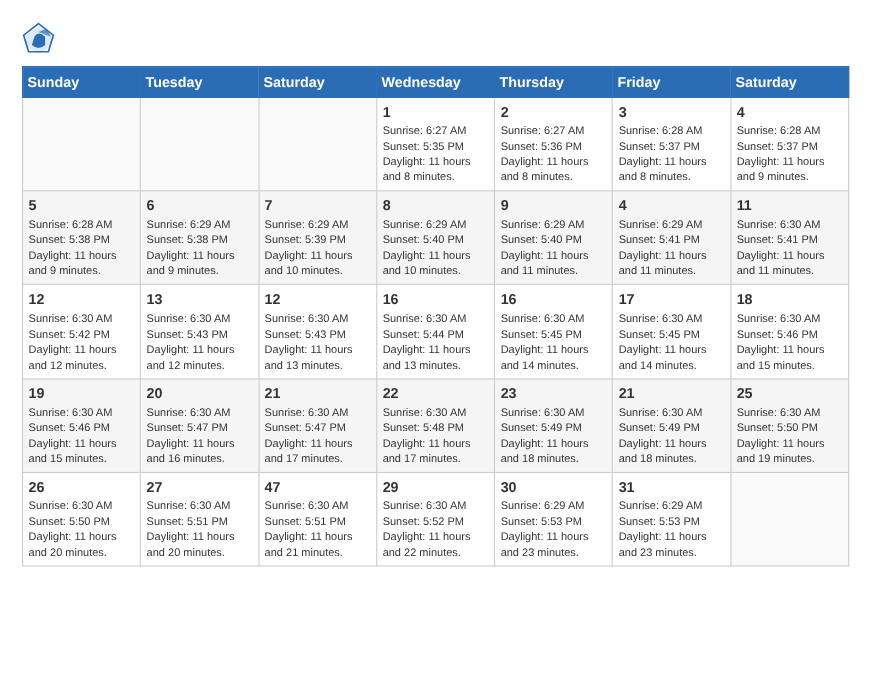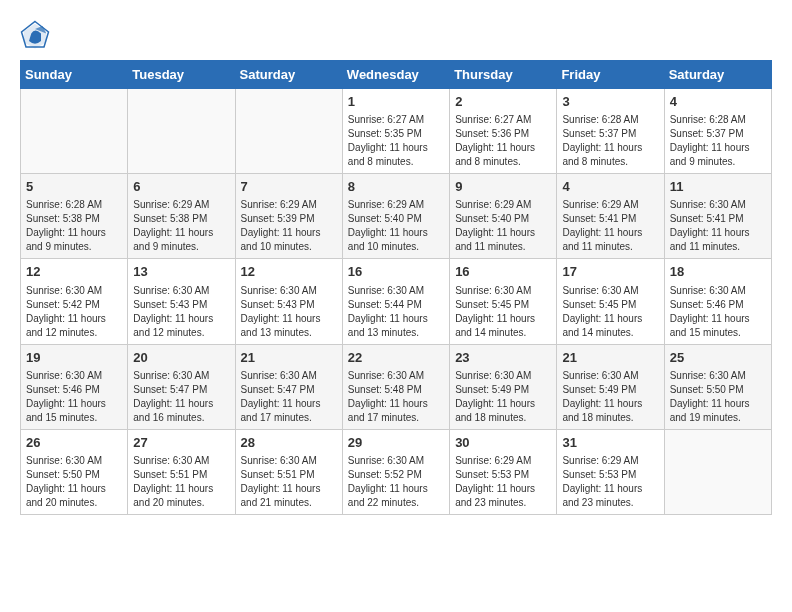--- a/index.html
+++ b/index.html
@@ -290,21 +290,21 @@
 Sunset: 5:50 PM
 Daylight: 11 hours and 20 minutes.</div>
         </td>
         <td>
           <span class="day-num">27</span>
           <div class="day-info" style="white-space: pre-line;">Sunrise: 6:30 AM
 Sunset: 5:51 PM
 Daylight: 11 hours and 20 minutes.</div>
         </td>
         <td>
-          <span class="day-num">28</span>
+          <span class="day-num">47</span>
           <div class="day-info" style="white-space: pre-line;">Sunrise: 6:30 AM
 Sunset: 5:51 PM
 Daylight: 11 hours and 21 minutes.</div>
         </td>
         <td>
           <span class="day-num">29</span>
           <div class="day-info" style="white-space: pre-line;">Sunrise: 6:30 AM
 Sunset: 5:52 PM
 Daylight: 11 hours and 22 minutes.</div>
         </td>

